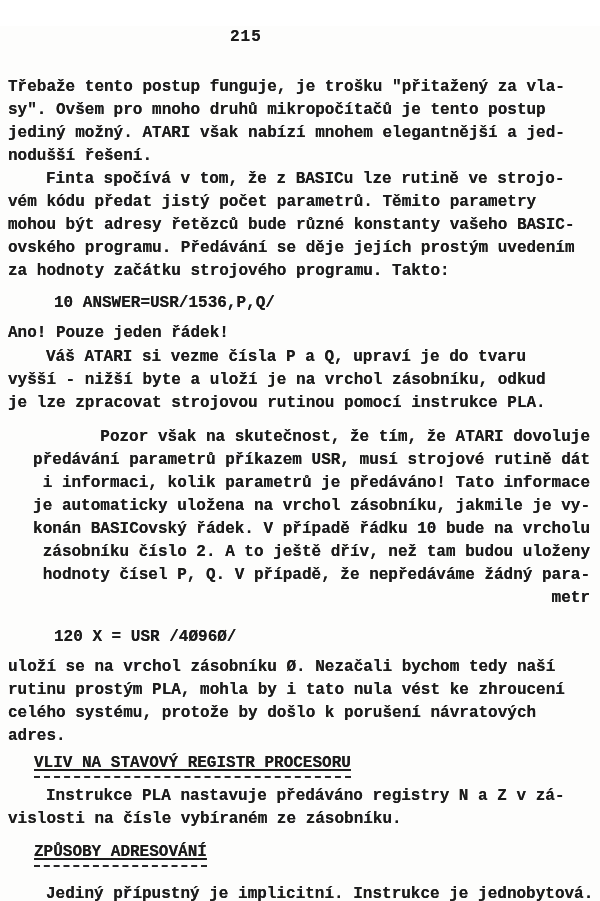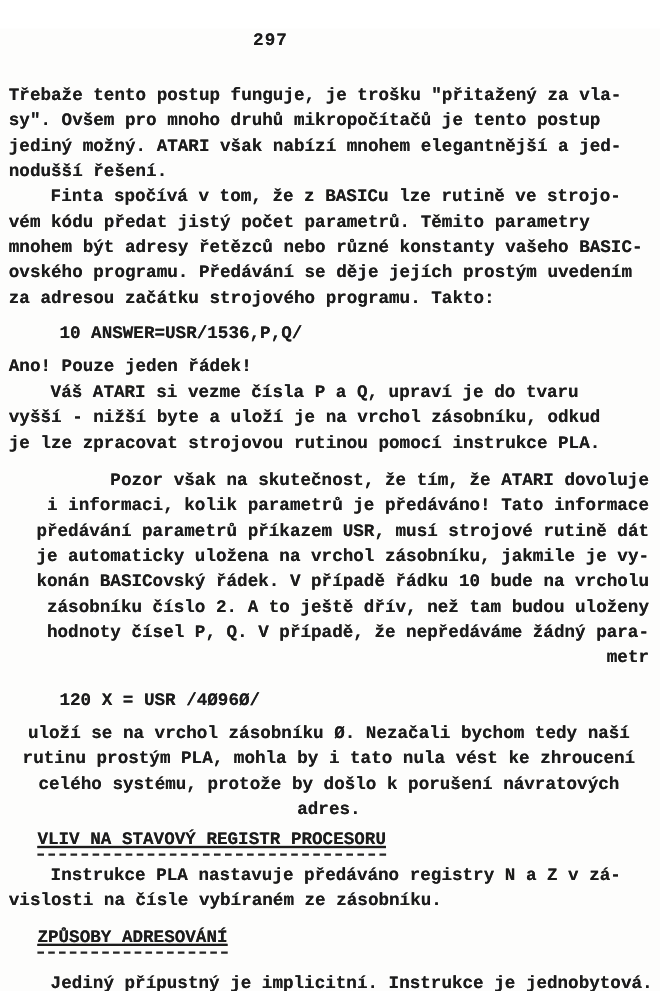--- a/index.html
+++ b/index.html
@@ -40,60 +40,60 @@
     padding-bottom: 1px;
   }
   
   [data-name="paragraph-intro"]        { margin-top: 27px; }
   [data-name="paragraph-finta"]        { }
   [data-name="code-line-10"]           { margin-top: 9px; }
   [data-name="paragraph-ano"]          { margin-top: 7px; }
   [data-name="paragraph-vas-atari"]    { margin-top: 1px; }
   [data-name="paragraph-pozor"]        { margin-top: 11px; text-align: right; }
   [data-name="code-line-120"]          { margin-top: 16px; }
-  [data-name="paragraph-ulozi"]        { margin-top: 7px; text-align: center; }
+  [data-name="paragraph-ulozi"]        { margin-top: 7px; }
   [data-name="heading-vliv"]           { margin-top: 4px; }
   [data-name="paragraph-instrukce-pla"]{ margin-top: 7px; }
   [data-name="heading-zpusoby"]        { margin-top: 10px; }
   [data-name="paragraph-jediny"]       { margin-top: 16px; }
 </style>
 </head>
 <body>
 
 <div class="page" data-name="document-page">
-  <div class="page-number line" data-name="page-number">297</div>
+  <div class="page-number line" data-name="page-number">215</div>
   <div id="content" data-name="page-content">
       <div class="block paragraph" data-name="paragraph-intro">
         <div class="line" data-name="paragraph-line">Třebaže tento postup funguje, je trošku "přitažený za vla-</div>
         <div class="line" data-name="paragraph-line">sy". Ovšem pro mnoho druhů mikropočítačů je tento postup</div>
         <div class="line" data-name="paragraph-line">jediný možný. ATARI však nabízí mnohem elegantnější a jed-</div>
         <div class="line" data-name="paragraph-line">nodušší řešení.</div>
       </div>
       <div class="block paragraph" data-name="paragraph-finta">
         <div class="line indent" data-name="paragraph-line">Finta spočívá v tom, že z BASICu lze rutině ve strojo-</div>
         <div class="line" data-name="paragraph-line">vém kódu předat jistý počet parametrů. Těmito parametry</div>
-        <div class="line" data-name="paragraph-line">mnohem být adresy řetězců nebo různé konstanty vašeho BASIC-</div>
+        <div class="line" data-name="paragraph-line">mohou být adresy řetězců bude různé konstanty vašeho BASIC-</div>
         <div class="line" data-name="paragraph-line">ovského programu. Předávání se děje jejích prostým uvedením</div>
-        <div class="line" data-name="paragraph-line">za adresou začátku strojového programu. Takto:</div>
+        <div class="line" data-name="paragraph-line">za hodnoty začátku strojového programu. Takto:</div>
       </div>
       <div class="block code" data-name="code-line-10">
         <div class="line" data-name="code-line">10 ANSWER=USR/1536,P,Q/</div>
       </div>
       <div class="block paragraph" data-name="paragraph-ano">
         <div class="line" data-name="paragraph-line">Ano! Pouze jeden řádek!</div>
       </div>
       <div class="block paragraph" data-name="paragraph-vas-atari">
         <div class="line indent" data-name="paragraph-line">Váš ATARI si vezme čísla P a Q, upraví je do tvaru</div>
         <div class="line" data-name="paragraph-line">vyšší - nižší byte a uloží je na vrchol zásobníku, odkud</div>
         <div class="line" data-name="paragraph-line">je lze zpracovat strojovou rutinou pomocí instrukce PLA.</div>
       </div>
       <div class="block paragraph" data-name="paragraph-pozor">
         <div class="line indent" data-name="paragraph-line">Pozor však na skutečnost, že tím, že ATARI dovoluje</div>
+        <div class="line" data-name="paragraph-line">předávání parametrů příkazem USR, musí strojové rutině dát</div>
         <div class="line" data-name="paragraph-line">i informaci, kolik parametrů je předáváno! Tato informace</div>
-        <div class="line" data-name="paragraph-line">předávání parametrů příkazem USR, musí strojové rutině dát</div>
         <div class="line" data-name="paragraph-line">je automaticky uložena na vrchol zásobníku, jakmile je vy-</div>
         <div class="line" data-name="paragraph-line">konán BASICovský řádek. V případě řádku 10 bude na vrcholu</div>
         <div class="line" data-name="paragraph-line">zásobníku číslo 2. A to ještě dřív, než tam budou uloženy</div>
         <div class="line" data-name="paragraph-line">hodnoty čísel P, Q. V případě, že nepředáváme žádný para-</div>
         <div class="line" data-name="paragraph-line">metr</div>
       </div>
       <div class="block code" data-name="code-line-120">
         <div class="line" data-name="code-line">120 X = USR /4Ø96Ø/</div>
       </div>
       <div class="block paragraph" data-name="paragraph-ulozi">

